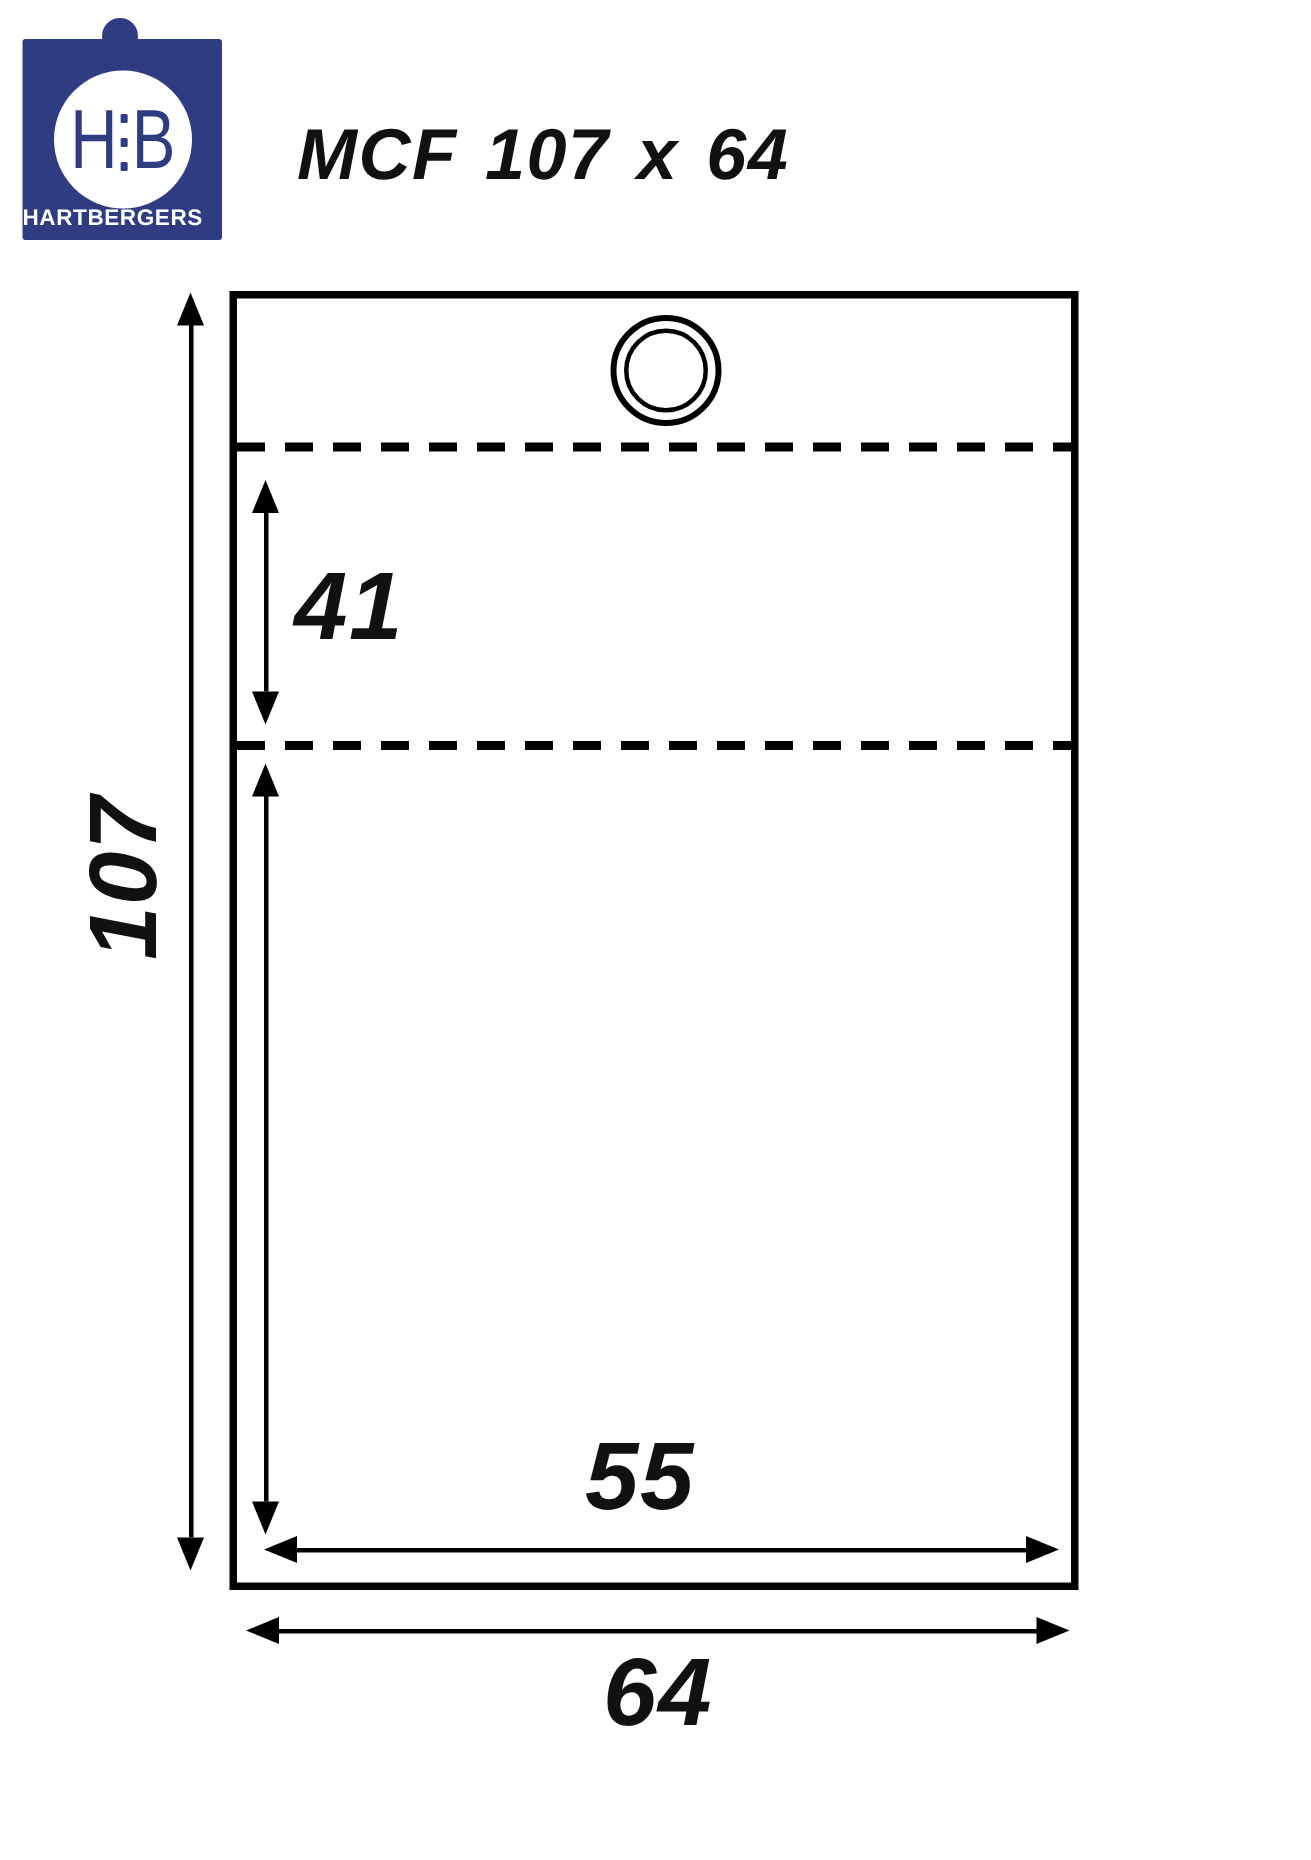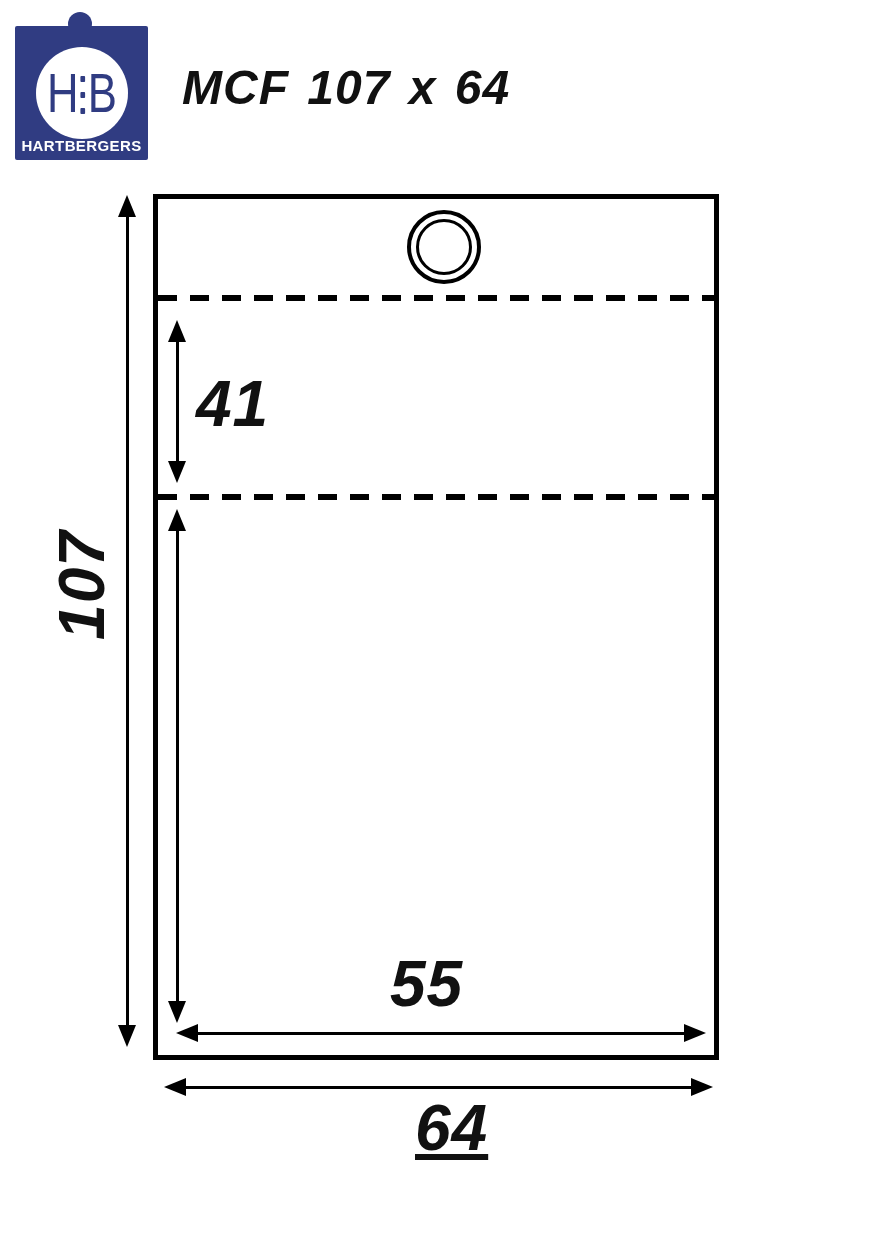--- a/index.html
+++ b/index.html
@@ -22,26 +22,26 @@
     background:#fff;display:flex;align-items:center;justify-content:center;
   }
   .monogram{
     display:flex;align-items:center;justify-content:center;gap:3px;
     color:var(--logo-blue,#303c82);font-size:56px;font-weight:400;line-height:1;
     transform:scaleX(0.78);
   }
   .monogram .dots{display:flex;flex-direction:column;justify-content:center;gap:10px;padding-top:3px;}
   .monogram .dots i{display:block;width:6px;height:6px;background:var(--logo-blue,#303c82);border-radius:1px;}
   .brand{
-    position:absolute;left:0;right:0;bottom:6px;text-align:center;color:#fff;
+    position:absolute;left:0;right:0;bottom:6px;color:#fff;
     font-size:15px;font-weight:700;letter-spacing:.4px;
   }
   
   .title{
-    position:absolute;left:182px;top:60px;margin:0;
+    position:absolute;left:182px;top:60px;margin:16px;
     font-size:48px;font-weight:700;font-style:italic;letter-spacing:1px;word-spacing:4px;
     white-space:nowrap;
   }
   
   .bag{
     position:absolute;left:153px;top:194px;width:566px;height:866px;
     border:5px solid #000;box-sizing:border-box;background:#fff;
   }
   .hole-outer{
     position:absolute;left:407px;top:210px;width:74px;height:74px;border-radius:50%;
@@ -69,21 +69,21 @@
   .dim{
     position:absolute;font-size:64px;font-weight:700;font-style:italic;line-height:1;
     letter-spacing:1px;white-space:nowrap;
   }
   .dim-107{
     left:17px;top:553px;width:130px;height:64px;display:flex;align-items:center;justify-content:center;
     transform:rotate(-90deg);
   }
   .dim-25{left:196px;top:372px;}
   .dim-55{left:390px;top:952px;}
-  .dim-64{left:415px;top:1096px;text-decoration:underline;}
+  .dim-64{left:402px;top:1096px;}
   .qty{
     position:absolute;left:52px;top:1128px;
     font-size:64px;font-weight:700;font-style:italic;line-height:1;letter-spacing:1px;
   }
 </style>
 </head>
 <body>
 
 <div class="sheet">
 

